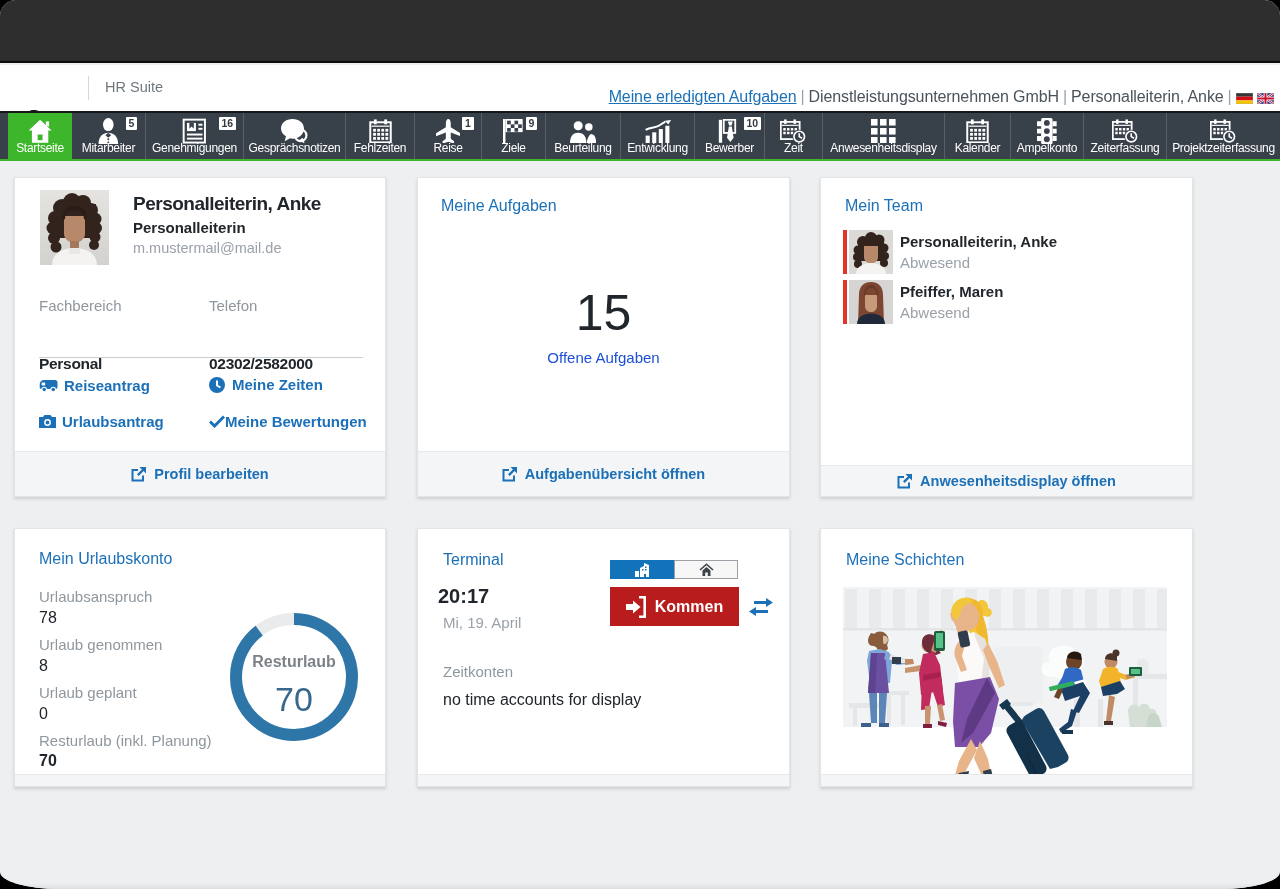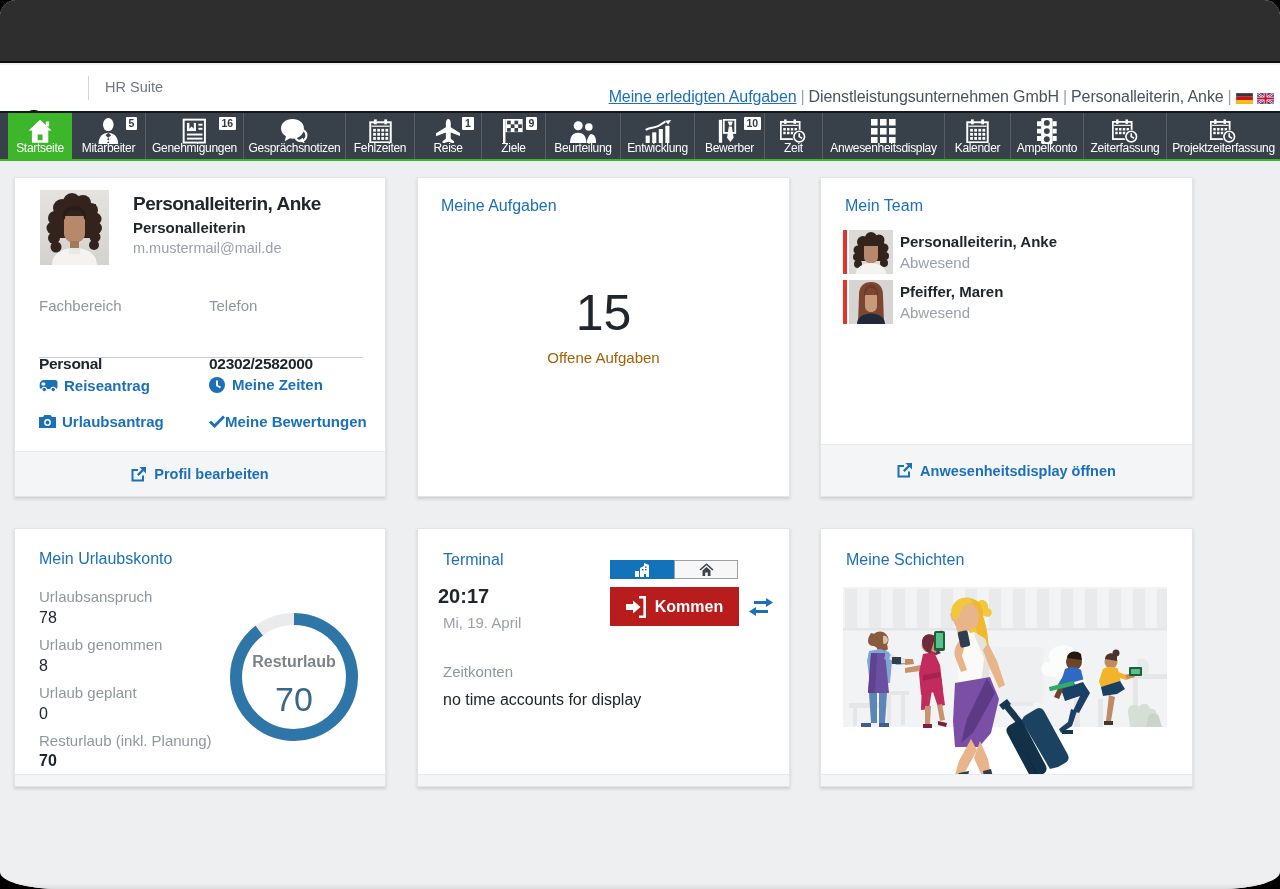--- a/index.html
+++ b/index.html
@@ -373,21 +373,25 @@
         <span class="blink" style="">Meine Bewertungen</span>
       </div>
 <div class="cfoot" style="height:45px"><svg width="15" height="15" viewBox="0 0 15 15">
           <path fill="none" stroke="#1c70b8" stroke-width="2" d="M12 8.5 V13.5 H1.5 V3 H7"></path>
           <path fill="#1c70b8" d="M8.5 0 H15 V6.5 L12.6 4.1 L7.7 9 L6 7.3 L10.9 2.4 Z"></path>
         </svg>Profil bearbeiten</div>
     </div>
     <div class="card" style="left:417px;top:177px;width:373px;height:320px">
       <div class="ctitle" style="left:23px;top:19px">Meine Aufgaben</div>
 <div style="position:absolute;left:0;right:0;top:106px;text-align:center;font-size:50px;color:#20262b">15</div>
-<div style="position:absolute;left:0;right:0;top:171px;text-align:center;font-size:15px;color:#a16207">Offene Aufgaben</div>
+<div style="position:absolute;left:0;right:0;top:171px;text-align:center;font-size:15px;color:#1d4ed8">Offene Aufgaben</div>
+<div class="cfoot" style="height:45px"><svg width="15" height="15" viewBox="0 0 15 15">
+          <path fill="none" stroke="#1c70b8" stroke-width="2" d="M12 8.5 V13.5 H1.5 V3 H7"></path>
+          <path fill="#1c70b8" d="M8.5 0 H15 V6.5 L12.6 4.1 L7.7 9 L6 7.3 L10.9 2.4 Z"></path>
+        </svg>Aufgabenübersicht öffnen</div>
     </div>
     <div class="card" style="left:820px;top:177px;width:373px;height:320px">
       <div class="ctitle" style="left:24px;top:19px">Mein Team</div>
 <div style="position:absolute;left:22px;top:52px;width:4px;height:44px;background:#e5322a"></div>
 <div style="position:absolute;left:28px;top:52px;width:44px;height:44px"><svg width="44" height="44" viewBox="0 0 44 44">
 <rect width="44" height="44" fill="#dbdad7"></rect>
 <g fill="#32231d">
 <circle cx="14" cy="12" r="6"></circle>
             <circle cx="22" cy="8" r="6"></circle>
             <circle cx="30" cy="10" r="5.5"></circle>
@@ -407,21 +411,21 @@
 <div style="position:absolute;left:22px;top:102px;width:4px;height:44px;background:#e5322a"></div>
 <div style="position:absolute;left:28px;top:102px;width:44px;height:44px"><svg width="44" height="44" viewBox="0 0 44 44">
 <rect width="44" height="44" fill="#d6d5d3"></rect>
 <path fill="#7c4631" d="M10 15 c0 -9 5 -13 12 -13 c7 0 12 4 12 13 l1 29 h-26 Z"></path>
 <path fill="#c79b79" d="M16 15 h12 v11 c0 4 -3 6 -6 6 c-3 0 -6 -2 -6 -6 Z"></path>
 <path fill="#6b3a27" d="M15 16 c-1 -8 4 -11 7 -11 c3 0 8 3 7 11 l-1.5 -1 c0 -5 -2.5 -7 -5.5 -7 c-3 0 -5.5 2 -5.5 7 Z"></path>
 <path fill="#20293a" d="M8 44 c0 -7 6.5 -10.5 14 -10.5 c7.5 0 14 3.5 14 10.5 Z"></path>
 </svg></div>
 <div style="position:absolute;left:79px;top:105px;font-size:15px;font-weight:bold;color:#20262b">Pfeiffer, Maren</div>
 <div style="position:absolute;left:79px;top:126px;font-size:15px;color:#9aa1a8">Abwesend</div>
-<div class="cfoot" style="height:52px"><svg width="15" height="15" viewBox="0 0 15 15">
+<div class="cfoot" style="height:31px"><svg width="15" height="15" viewBox="0 0 15 15">
           <path fill="none" stroke="#1c70b8" stroke-width="2" d="M12 8.5 V13.5 H1.5 V3 H7"></path>
           <path fill="#1c70b8" d="M8.5 0 H15 V6.5 L12.6 4.1 L7.7 9 L6 7.3 L10.9 2.4 Z"></path>
         </svg>Anwesenheitsdisplay öffnen</div>
     </div>
     <div class="card" style="left:14px;top:528px;width:372px;height:259px">
       <div class="ctitle" style="left:24px;top:21px">Mein Urlaubskonto</div>
 <div class="glabel" style="position:absolute;left:24px;top:59px">Urlaubsanspruch</div>
 <div style="position:absolute;left:24px;top:80px;font-size:16px;color:#20262b">78</div>
 <div class="glabel" style="position:absolute;left:24px;top:107px">Urlaub genommen</div>
 <div style="position:absolute;left:24px;top:128px;font-size:16px;color:#20262b">8</div>

